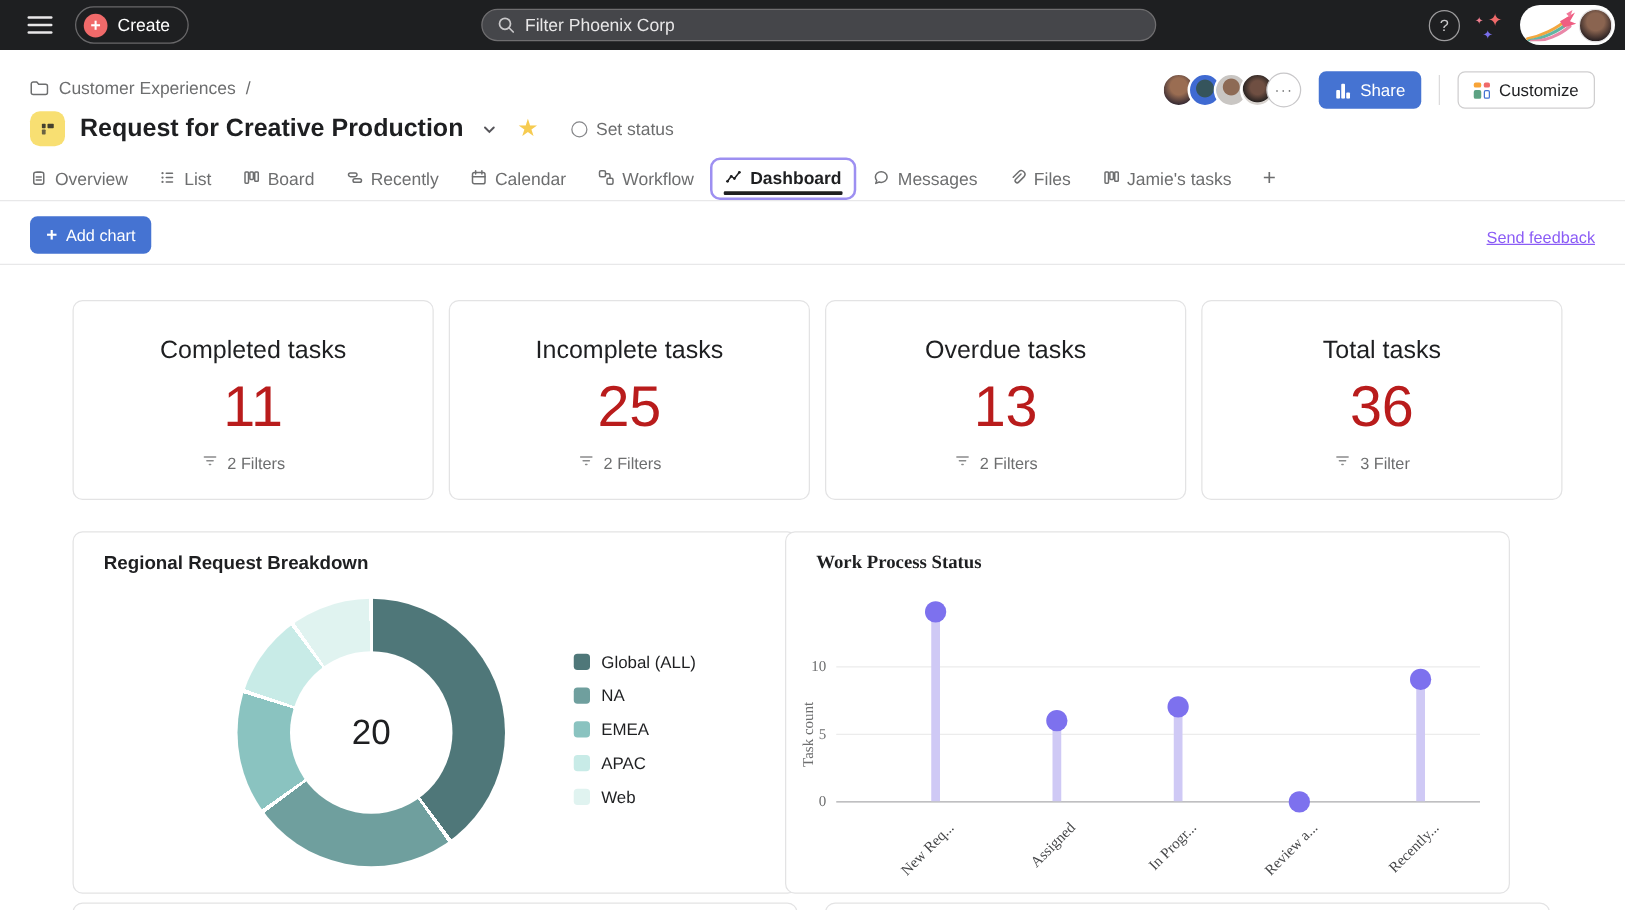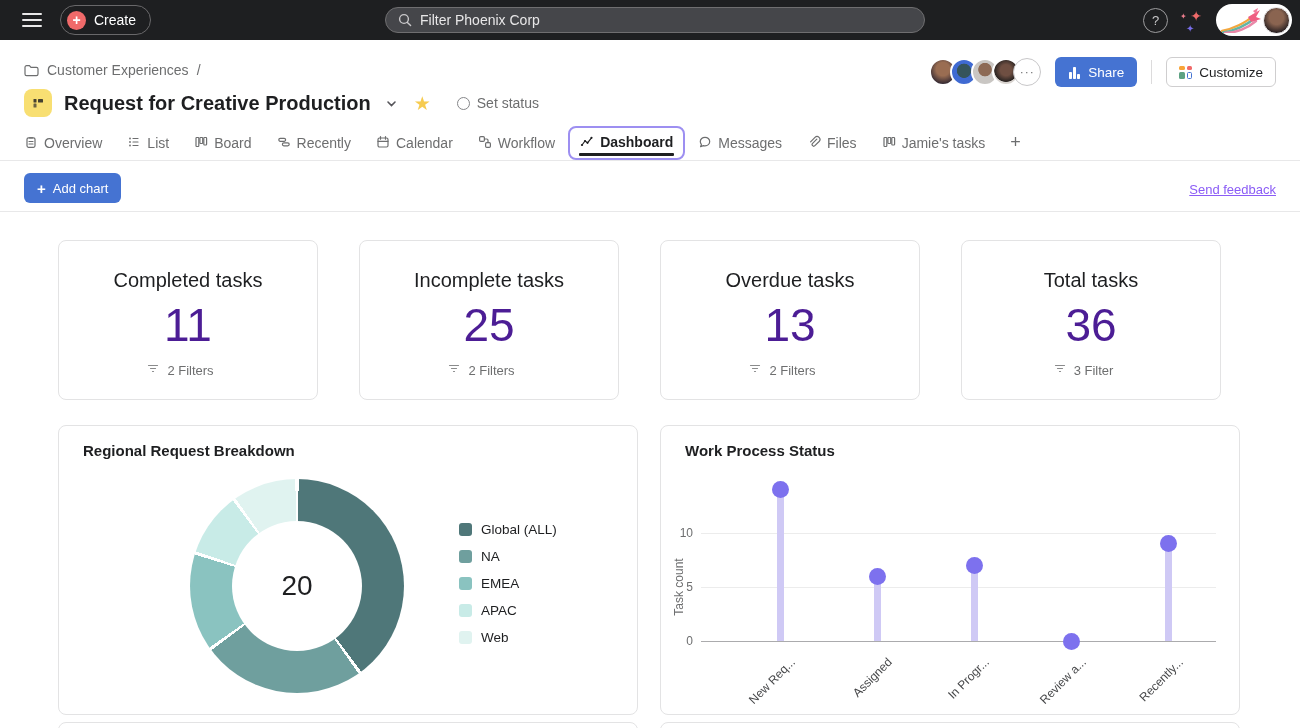--- a/index.html
+++ b/index.html
@@ -58,23 +58,23 @@
   .tab.active::after { content:""; position:absolute; left:9px; right:9px; bottom:2px; height:2.5px; background:#1e1f21; border-radius:1px; }
   .tab-plus { font-size:18px; color:#6d6e6f; }
 
   
   .addchart-btn { position:absolute; left:24px; top:173px; height:30px; display:flex; align-items:center; gap:7px; padding:0 13px; background:#4573d2; border-radius:6px; color:#fff; font-size:13px; font-weight:500; cursor:pointer; }
   .feedback-link { position:absolute; right:24px; top:182px; color:#8b5cf6; font-size:13px; text-decoration:underline; cursor:pointer; }
   .toolbar-border { position:absolute; left:0; top:211px; width:1300px; height:1px; background:#e8e8e9; }
 
   
   .card { position:absolute; background:#fff; border:1px solid #e3e3e4; border-radius:8px; }
-  .stat-card { width:260px; height:160px; top:240px; text-align:center; }
+  .stat-card { width:289px; height:160px; top:240px; text-align:center; }
   .stat-title { font-size:20px; font-weight:500; color:#1e1f21; margin-top:28px; }
-  .stat-value { font-size:46px; font-weight:400; color:#4c1d95; margin-top:8px; line-height:1.1; }
+  .stat-value { font-size:46px; font-weight:400; color:#b91c1c; margin-top:8px; line-height:1.1; }
   .stat-filters { position:absolute; left:0; right:15px; bottom:20px; display:flex; align-items:center; justify-content:center; gap:6px; color:#6d6e6f; font-size:13px; }
 
   
   .chart-card { top:425px; width:580px; height:290px; }
   .chart-title { position:absolute; left:24px; top:16px; font-size:15px; font-weight:700; color:#1e1f21; }
   .donut { position:absolute; left:131px; top:53px; width:214px; height:214px; border-radius:50%; }
   .donut-hole { position:absolute; left:42px; top:42px; width:130px; height:130px; background:#fff; border-radius:50%; display:flex; align-items:center; justify-content:center; font-size:28px; color:#1e1f21; }
   .legend { position:absolute; left:400px; top:96px; display:flex; flex-direction:column; gap:12px; }
   .legend-item { display:flex; align-items:center; gap:9px; font-size:13.5px; color:#1e1f21; }
   .legend-swatch { width:13px; height:13px; border-radius:3px; flex:0 0 auto; }
@@ -350,21 +350,21 @@
           <span class="legend-swatch" style="background:#c8ebe7"></span>
           <span>APAC</span>
         </div>
         <div class="legend-item">
           <span class="legend-swatch" style="background:#e0f3f0"></span>
           <span>Web</span>
         </div>
       </div>
   </div>
 
-  <div class="card chart-card" style="left:660px;">
+  <div class="card chart-card" style="left:628px;font-family:Liberation Serif, serif;">
     <div class="chart-title">Work Process Status</div>
     <div class="plot" id="lollipop-plot">
         <div class="ytick" style="left: 2px; top: 208px;">0</div>
         <div class="gridline" style="left: 40px; top: 161px; width: 515px;"></div>
         <div class="ytick" style="left: 2px; top: 154px;">5</div>
         <div class="gridline" style="left: 40px; top: 107px; width: 515px;"></div>
         <div class="ytick" style="left: 2px; top: 100px;">10</div>
         <div class="baseline" style="left: 40px; top: 215px; width: 515px;"></div>
         <div class="ylabel" style="left: -14px; top: 154px; width: 64px; text-align: center;">Task count</div>
         <div class="stem" style="left: 115.5px; top: 63.8px; height: 151.2px; background: rgb(207, 201, 245);"></div>

